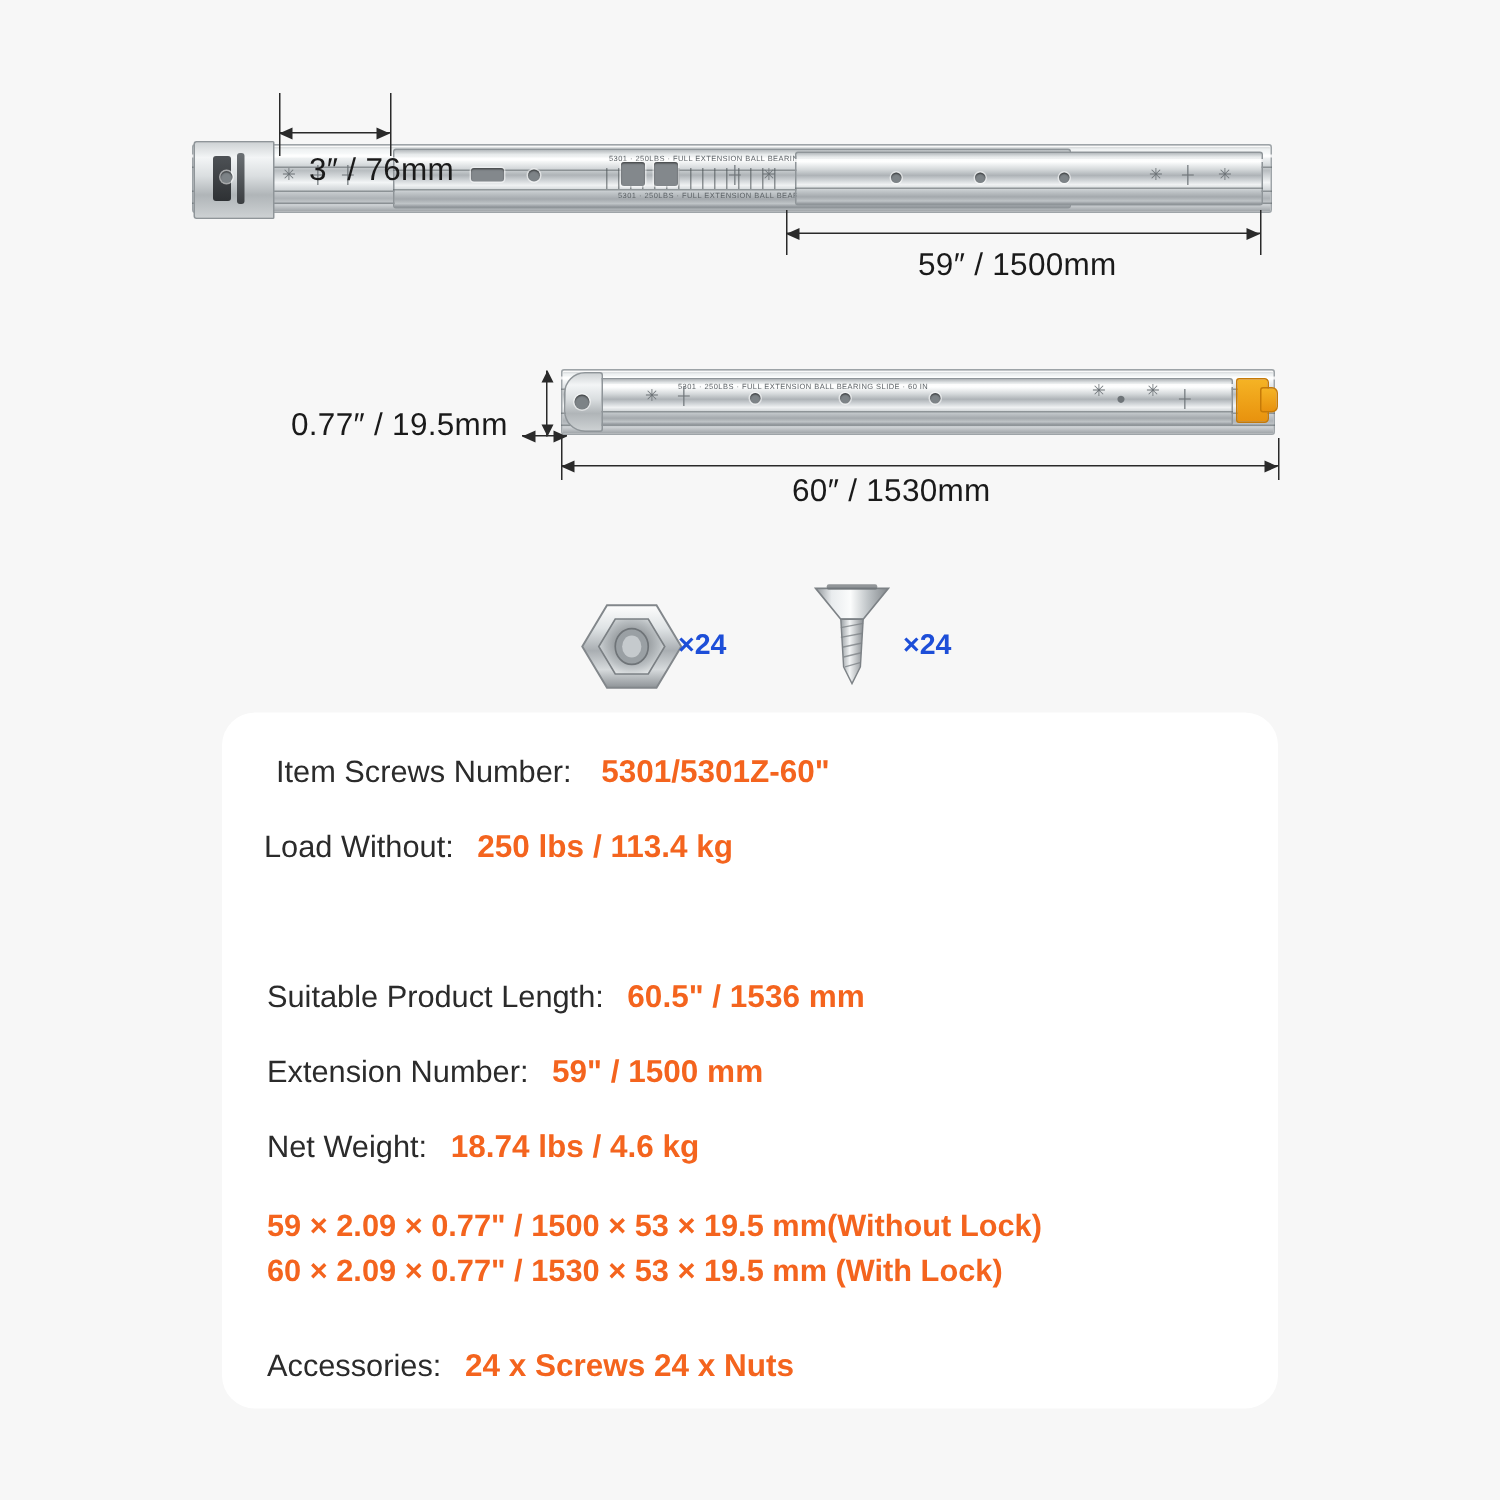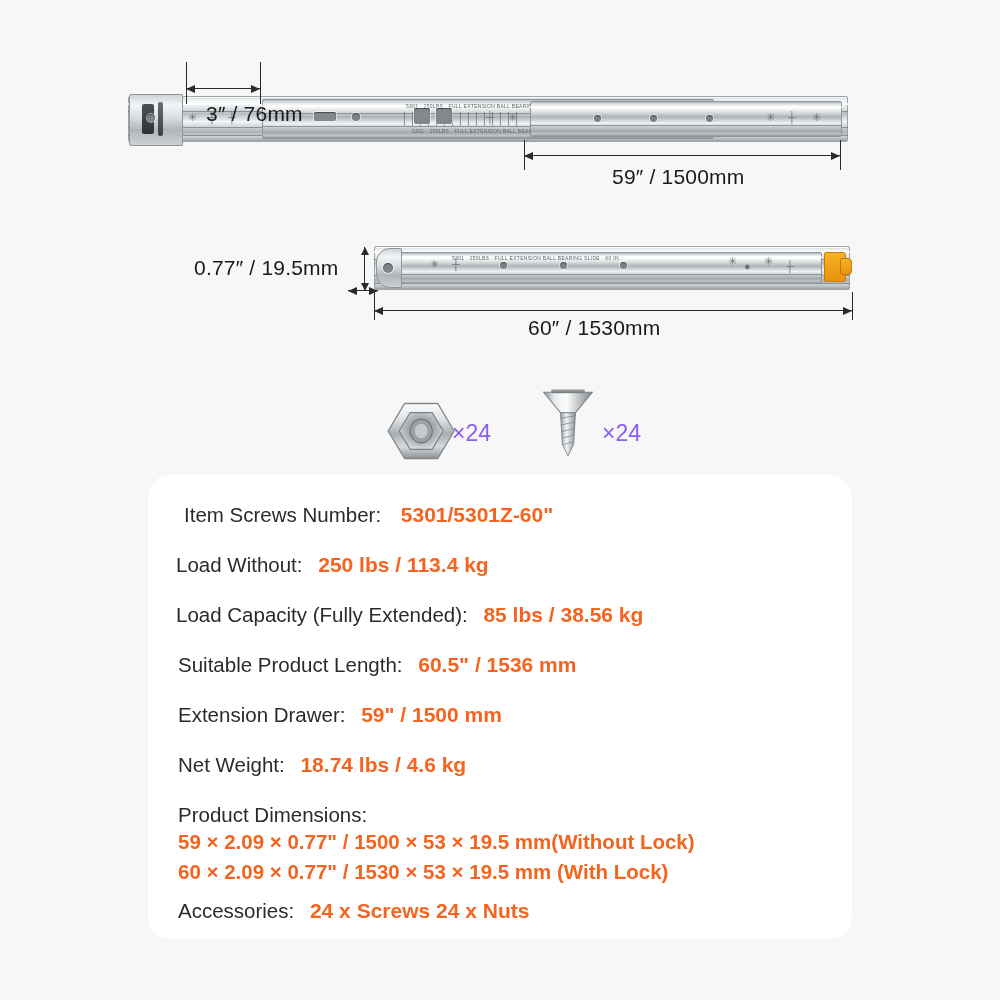--- a/index.html
+++ b/index.html
@@ -119,21 +119,21 @@
   .micro-text {
     position: absolute;
     font-size: 5px; color: #5d6367; line-height: 1;
     letter-spacing: .3px; white-space: nowrap;
   }
 
   
   .hw { position: absolute; }
   .count-label {
     position: absolute;
-    font-size: 23px; color: #8b5cf6; font-weight: 400;
+    font-size: 19px; color: #1d4ed8; font-weight: 700;
   }
 
   
   .spec-card {
     position: absolute;
     left: 148px; top: 475px;
     width: 704px; height: 464px;
     background: #fff;
     border-radius: 22px;
   }
@@ -261,21 +261,21 @@
     <span class="cross" style="left:728px; top:256px;">✳</span>
     <span class="cross" style="left:744px; top:261px;">●</span>
     <span class="cross" style="left:764px; top:256px;">✳</span>
     <span class="cross" style="left:786px; top:261px;">┼</span>
 
     <div class="lever" style="left:824px; top:252px; width:22px; height:30px;"></div>
     <div class="lever" style="left:840px; top:258px; width:12px; height:17px; border-radius:2px 4px 4px 2px;"></div>
 
     <div class="vdimline" style="left:364px; top:247px; height:44px;"></div>
     <div class="dimline" style="left:348px; top:290px; width:30px; background:#2a2a2a;"></div>
-    <div class="dim-label" style="left:194px; top:256px;">0.77″ / 19.5mm</div>
+    <div class="dim-label" style="left:194px; top:272px;">0.77″ / 19.5mm</div>
 
     <div class="tick" style="left:374px; top:292px; height:28px;"></div>
     <div class="tick" style="left:852px; top:292px; height:28px;"></div>
     <div class="dimline" style="left:374px; top:310px; width:478px;"></div>
     <div class="dim-label" style="left:528px; top:316px;">60″ / 1530mm</div>
   </div>
 
   <div class="hw" style="left:386px; top:398px; width:90px; height:62px;">
     <svg viewBox="0 0 80 72" width="74" height="66" style="position:absolute; left:0; top:0;">
       <defs>
@@ -335,42 +335,37 @@
     <div class="spec-row" style="left:36px; top:28px;">
       <span class="lab">Item Screws Number:</span>
       <span class="val" style="margin-left:14px;">5301/5301Z-60"</span>
     </div>
 
     <div class="spec-row" style="left:28px; top:78px;">
       <span class="lab">Load Without:</span>
       <span class="val" style="margin-left:10px;">250 lbs / 113.4 kg</span>
     </div>
 
-    <div class="spec-row" style="left:28px; top:128px;">
-      <span class="lab">Load Capacity (Fully Extended):</span>
-      <span class="val" style="margin-left:10px;">85 lbs / 38.56 kg</span>
-    </div>
 
     <div class="spec-row" style="left:30px; top:178px;">
       <span class="lab">Suitable Product Length:</span>
       <span class="val" style="margin-left:10px;">60.5" / 1536 mm</span>
     </div>
 
     <div class="spec-row" style="left:30px; top:228px;">
-      <span class="lab">Extension Drawer:</span>
+      <span class="lab">Extension Number:</span>
       <span class="val" style="margin-left:10px;">59" / 1500 mm</span>
     </div>
 
     <div class="spec-row" style="left:30px; top:278px;">
       <span class="lab">Net Weight:</span>
       <span class="val" style="margin-left:10px;">18.74 lbs / 4.6 kg</span>
     </div>
 
     <div class="spec-block" style="left:30px; top:328px;">
-      <span class="lab">Product Dimensions:</span>
       <span class="val">59 × 2.09 × 0.77" / 1500 × 53 × 19.5 mm(Without Lock)</span>
       <span class="val">60 × 2.09 × 0.77" / 1530 × 53 × 19.5 mm  (With Lock)</span>
     </div>
 
     <div class="spec-row" style="left:30px; top:424px;">
       <span class="lab">Accessories:</span>
       <span class="val" style="margin-left:10px;">24 x Screws   24 x Nuts</span>
     </div>
   </div>
 

